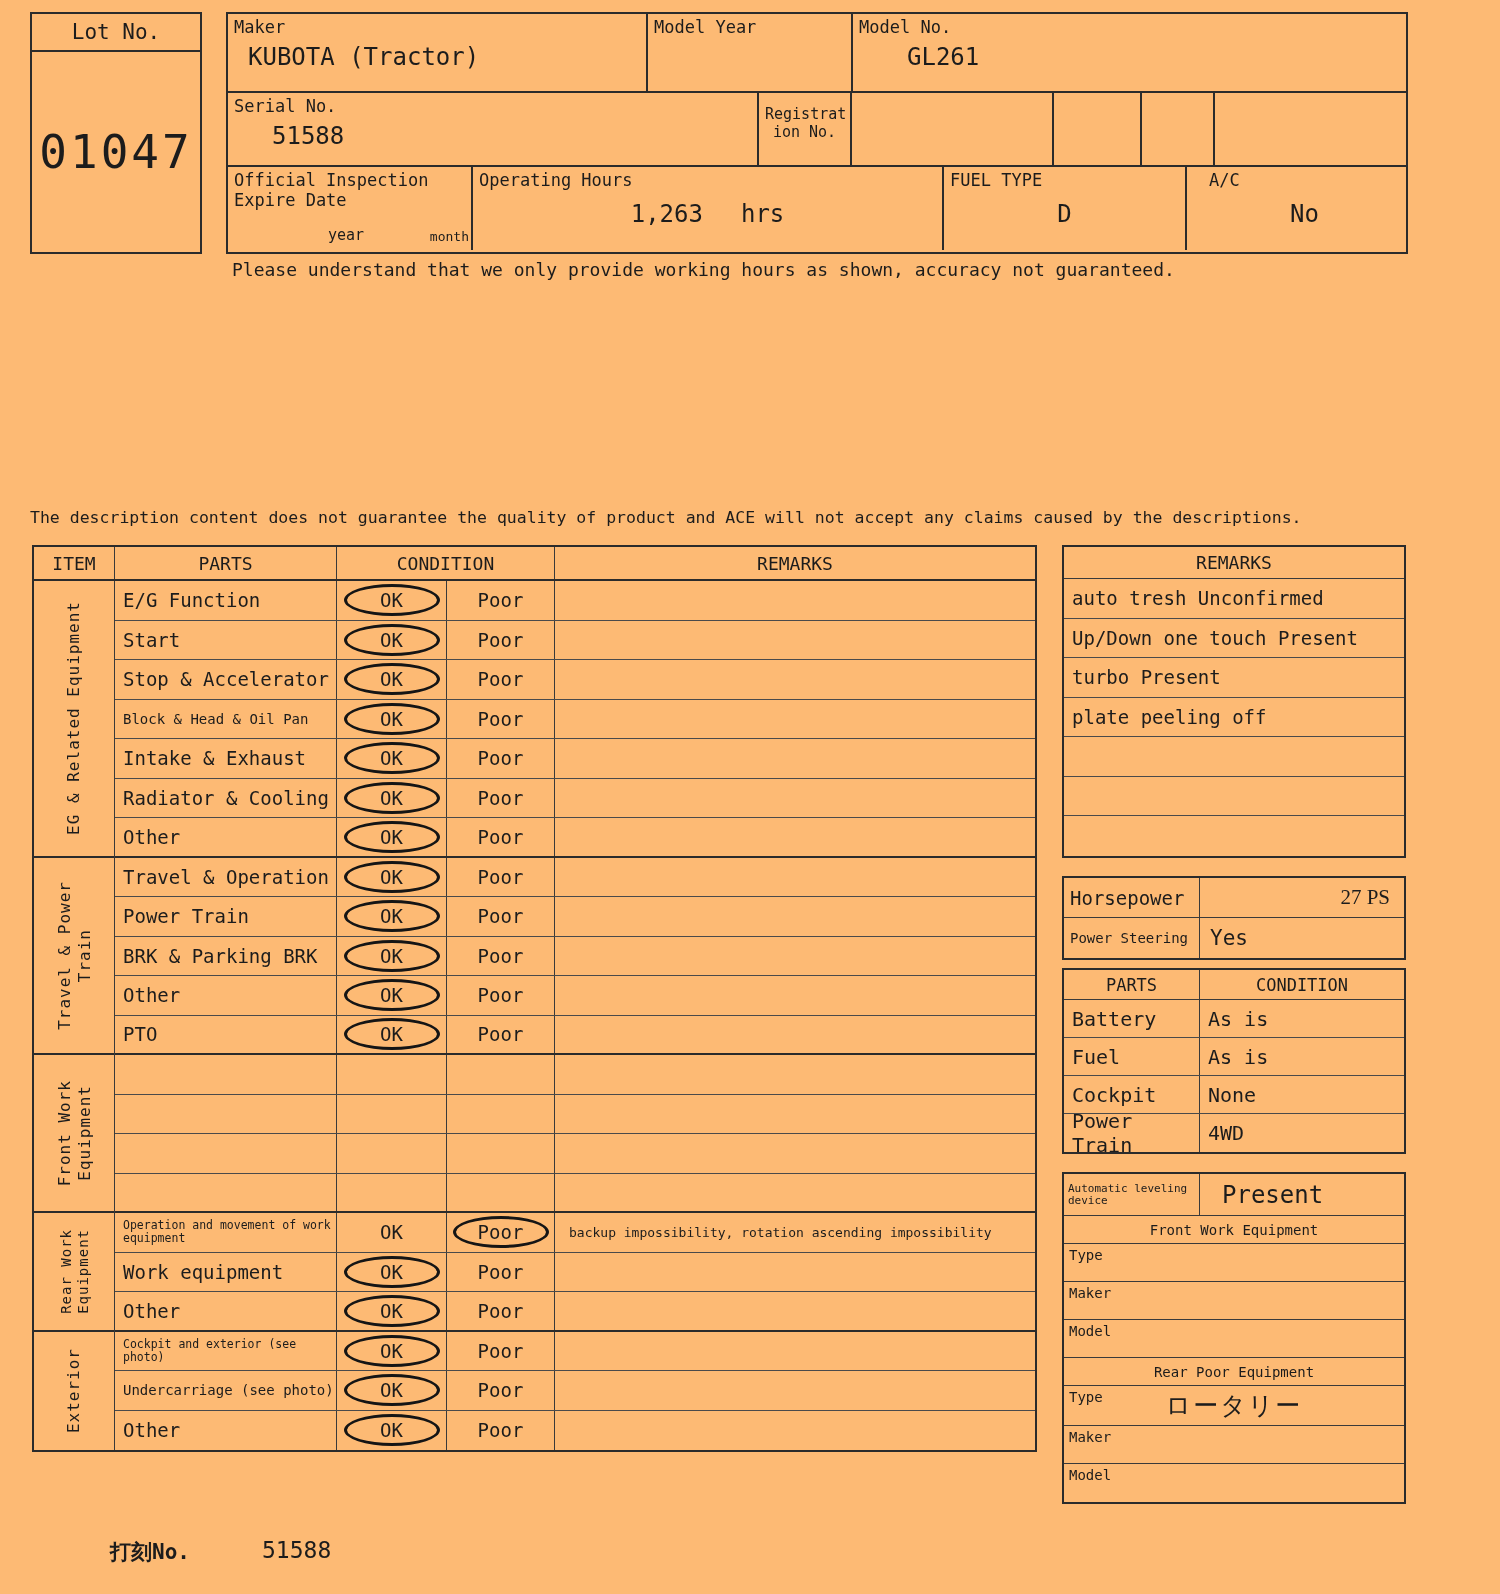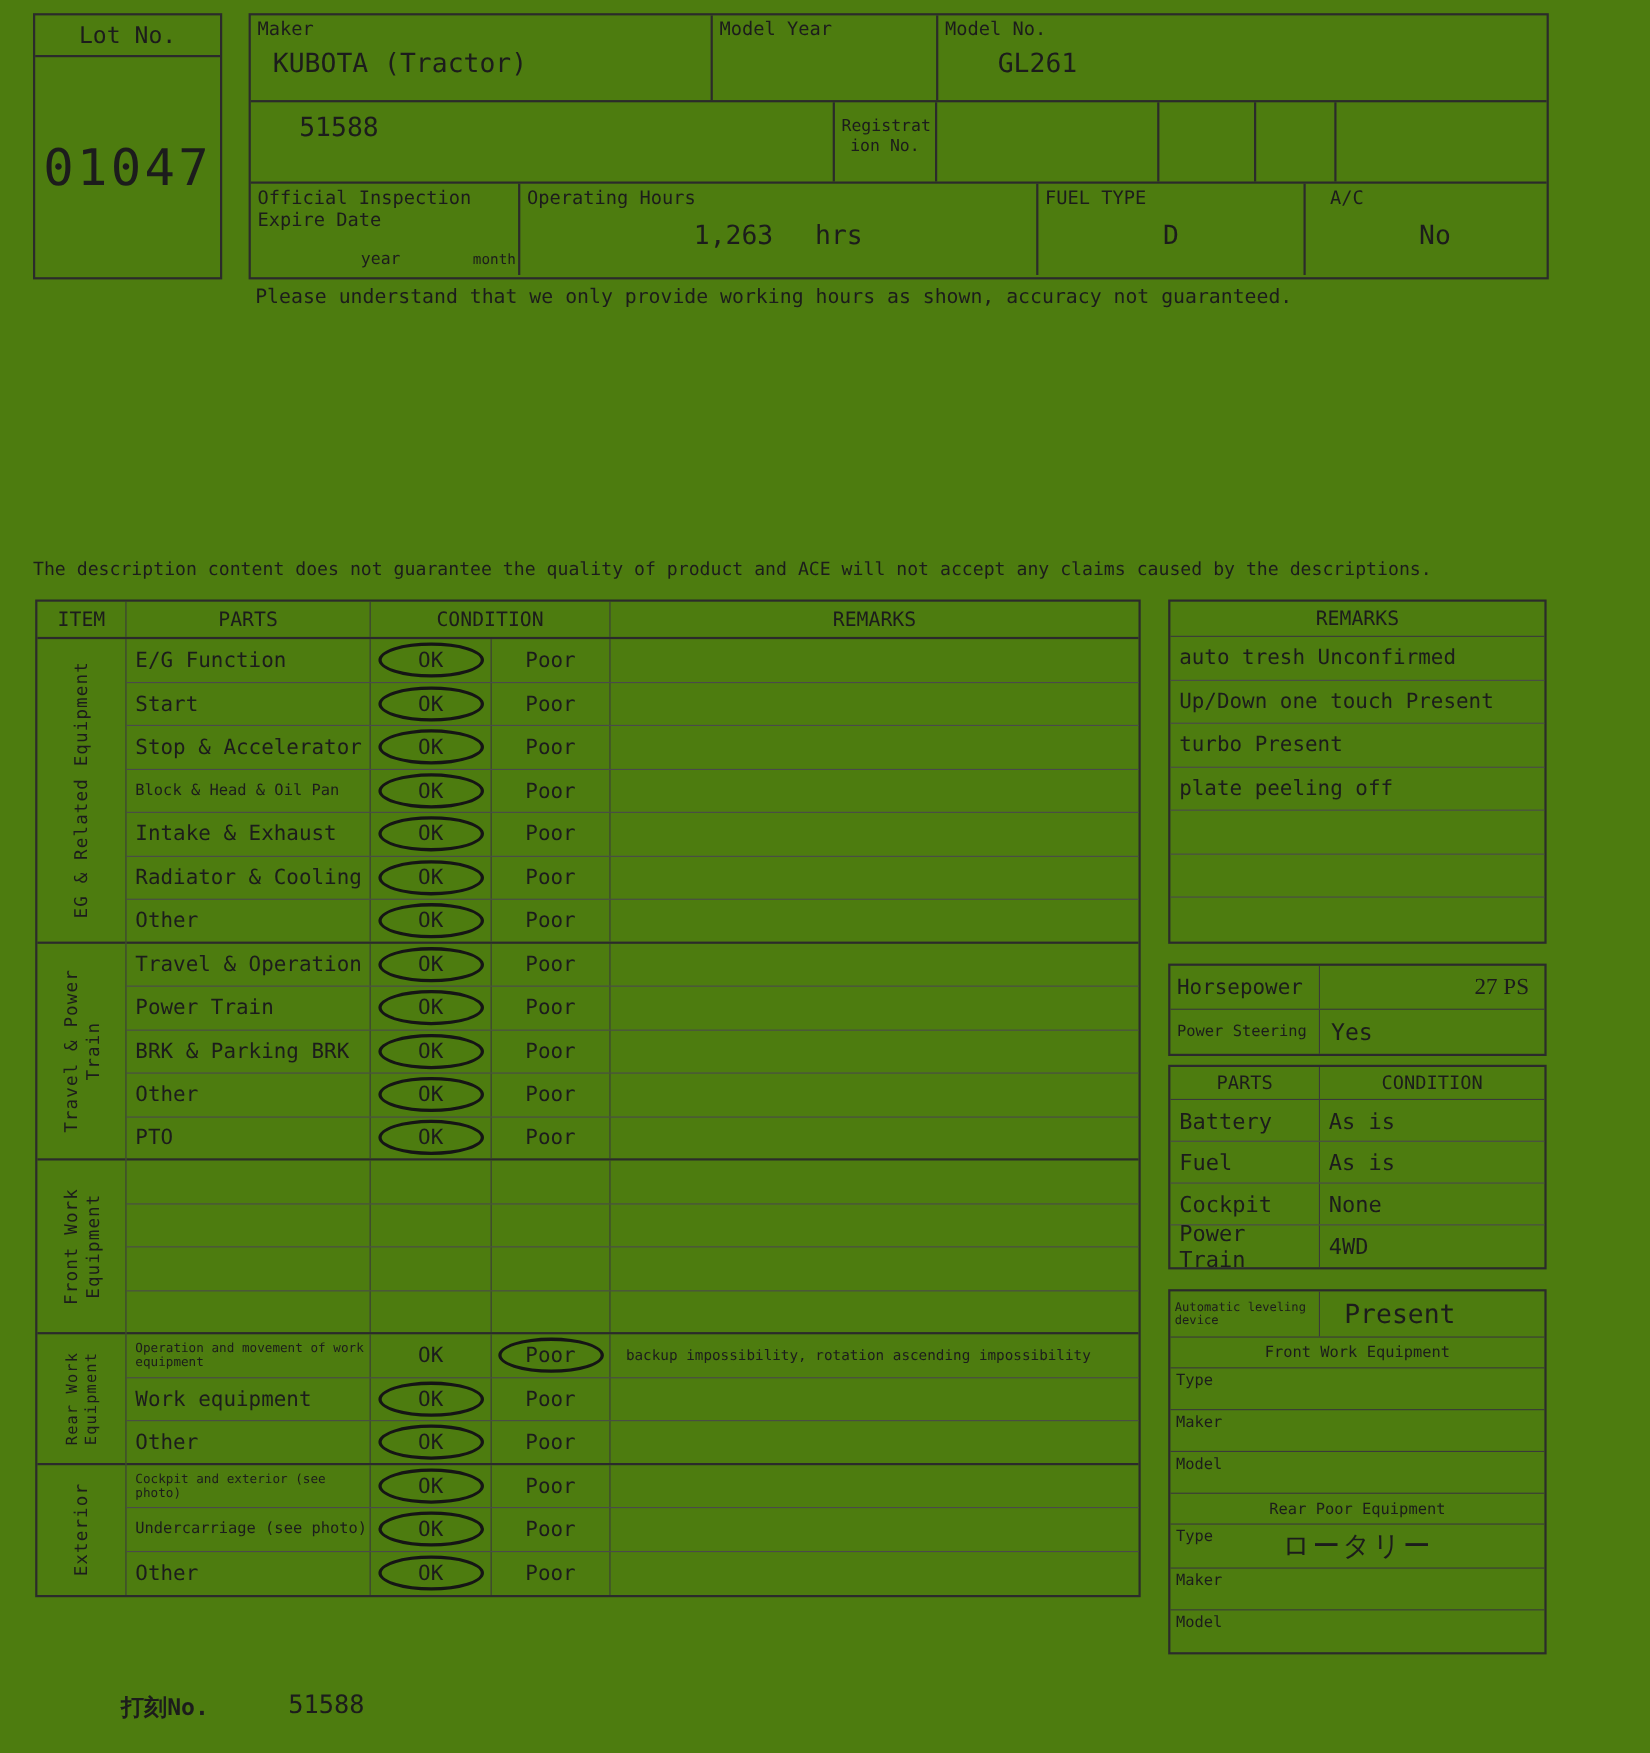--- a/index.html
+++ b/index.html
@@ -1,18 +1,18 @@
 <!DOCTYPE html>
 <html><head>
 <meta charset="utf-8">
 <style>
   * { margin:0; padding:0; box-sizing:border-box; }
   html,body { background:#f3f3f3; }
   .page {
-    position:relative; width:1500px; height:1594px; background:#4d7c0f;
+    position:relative; width:1500px; height:1594px; background:#fdba74;
     font-family:"DejaVu Sans Mono","Liberation Mono",monospace; color:#1c1c1c;
     overflow:hidden;
   }
   .abs { position:absolute; }
   
   .lot-box { left:30px; top:12px; width:172px; height:242px; border:2px solid #2b2b2b; }
   .lot-title { height:38px; border-bottom:2px solid #2b2b2b; display:flex; align-items:center; justify-content:center; font-size:21px; }
   .lot-value { height:200px; display:flex; align-items:center; justify-content:center; font-size:46px; letter-spacing:3px; }
   .head-table { left:226px; top:12px; width:1182px; height:242px; border:2px solid #2b2b2b; display:flex; flex-direction:column; }
   .h-row { display:flex; width:100%; }
@@ -105,20 +105,21 @@
       <div class="h-cell" style="width:205px;">
         <div class="h-label">Model Year</div>
       </div>
       <div class="h-cell" style="flex:1;">
         <div class="h-label">Model No.</div>
         <div class="h-value" style="padding-left:48px;">GL261</div>
       </div>
     </div>
     <div class="h-row h-row2">
       <div class="h-cell" style="width:531px;">
+        <div class="h-label">Serial No.</div>
         <div class="h-value" style="padding-left:38px;">51588</div>
       </div>
       <div class="h-cell" style="width:93px; padding-top:12px;">
         <div class="h-label sm" style="text-align:center;">Registrat</div>
         <div class="h-label sm" style="text-align:center;">ion No.</div>
       </div>
       <div class="h-cell" style="width:202px;"></div>
       <div class="h-cell" style="width:88px;"></div>
       <div class="h-cell" style="width:73px;"></div>
       <div class="h-cell" style="flex:1;"></div>

